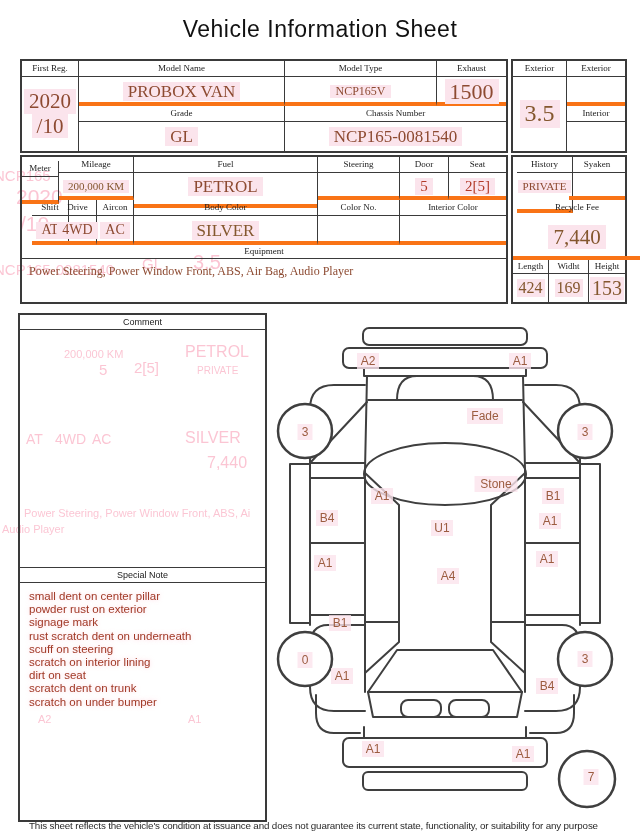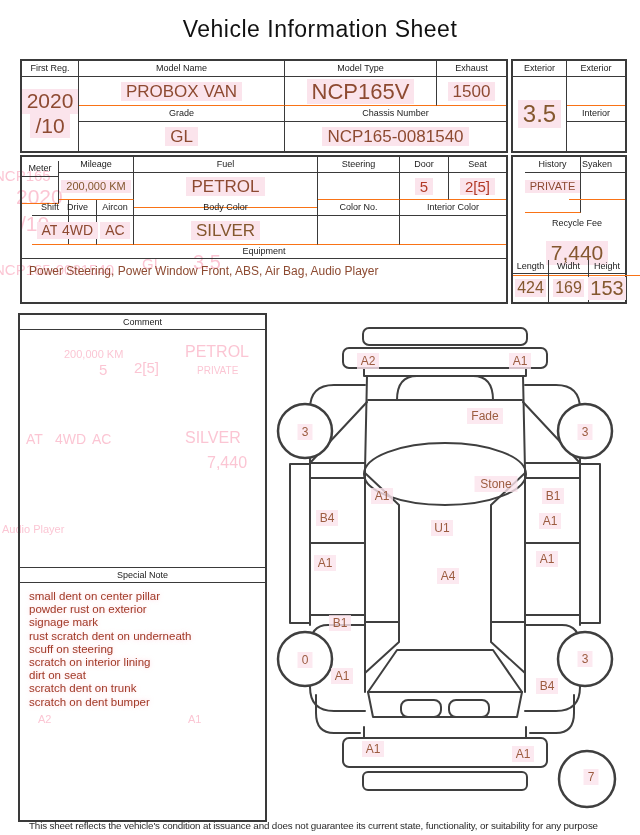--- a/index.html
+++ b/index.html
@@ -1,23 +1,23 @@
 <!DOCTYPE html>
 <html><head>
 <meta charset="utf-8">
 <style>
   html,body{margin:0;padding:0;background:#fff;}
   .page{position:relative;width:640px;height:835px;background:#ffffff;
         font-family:"Liberation Sans","DejaVu Sans",sans-serif;overflow:hidden;}
   .title{position:absolute;left:0;top:16px;width:100%;text-align:center;
          font-size:23px;letter-spacing:.5px;color:#111;}
   .box{position:absolute;border:2px solid #3a3a3a;z-index:2;background:transparent;}
-  .cell{position:absolute;box-sizing:border-box;}
+  .cell{position:absolute;box-sizing:border-box;font-family:Liberation Serif, serif;}
   .br{border-right:1px solid #3a3a3a;}
-  .bb{border-bottom:1px solid #f97316;}
+  .bb{border-bottom:4px solid #f97316;}
   .clabel{height:15px;line-height:15px;font-size:9px;text-align:center;color:#1b1b1b;
           border-bottom:1px solid #3a3a3a;white-space:nowrap;overflow:hidden;}
   .cval{display:flex;align-items:center;justify-content:center;text-align:center;}
   .hl{display:inline-block;background:#fbe4ec;padding:0 5px;line-height:1.15;}
   .hl:empty{display:none;}
   .v{color:#8d4a31;}
   .acc{color:#b23a28;}
   .gold{color:#84572e;}
   .firstreg-val{display:flex;flex-direction:column;align-items:center;justify-content:center;
                 height:73px;font-size:21px;}
@@ -53,20 +53,21 @@
       <span class="ghost" style="left: 64px; top: 349px; font-size: 11px;">200,000 KM</span>
       <span class="ghost" style="left: 185px; top: 344px; font-size: 16px;">PETROL</span>
       <span class="ghost" style="left: 99px; top: 362px; font-size: 15px;">5</span>
       <span class="ghost" style="left: 134px; top: 360px; font-size: 15px;">2[5]</span>
       <span class="ghost" style="left: 197px; top: 366px; font-size: 10px;">PRIVATE</span>
       <span class="ghost" style="left: 26px; top: 432px; font-size: 14px;">AT</span>
       <span class="ghost" style="left: 55px; top: 432px; font-size: 14px;">4WD</span>
       <span class="ghost" style="left: 92px; top: 432px; font-size: 14px;">AC</span>
       <span class="ghost" style="left: 185px; top: 430px; font-size: 16px;">SILVER</span>
       <span class="ghost" style="left: 207px; top: 455px; font-size: 16px;">7,440</span>
+      <span class="ghost" style="left: 24px; top: 508px; font-size: 11px;">Power Steering, Power Window  Front, ABS, Ai</span>
       <span class="ghost" style="left: 2px; top: 524px; font-size: 11px;">Audio Player</span>
       <span class="ghost" style="left: 38px; top: 714px; font-size: 11px;">A2</span>
       <span class="ghost" style="left: 188px; top: 714px; font-size: 11px;">A1</span>
     </div>
 
   <div class="box" style="left:20px;top:59px;width:484px;height:90px;">
     <div class="cell br" style="left:0;top:0;width:57px;height:90px;">
       <div class="clabel">First Reg.</div>
       <div class="firstreg-val">
         <span class="hl v">2020</span>
@@ -74,27 +75,27 @@
       </div>
     </div>
     <div class="cell br bb" style="left:57px;top:0;width:206px;height:45px;">
       <div class="clabel">Model Name</div>
       <div class="cval" style="height:29px;font-size:17px;">
           <span class="hl v">PROBOX VAN</span>
         </div>
     </div>
     <div class="cell br bb" style="left:263px;top:0;width:152px;height:45px;">
       <div class="clabel">Model Type</div>
-      <div class="cval" style="height:29px;font-size:22px;">
+      <div class="cval" style="height:29px;font-size:12px;">
           <span class="hl v">NCP165V</span>
         </div>
     </div>
     <div class="cell bb" style="left:415px;top:0;width:69px;height:45px;">
       <div class="clabel">Exhaust</div>
-      <div class="cval" style="height:29px;font-size:17px;align-items:center;">
+      <div class="cval" style="height:29px;font-size:22px;align-items:center;">
           <span class="hl v">1500</span>
         </div>
     </div>
     <div class="cell br" style="left:57px;top:45px;width:206px;height:45px;">
       <div class="clabel">Grade</div>
       <div class="cval" style="height:29px;font-size:17px;">
           <span class="hl v">GL</span>
         </div>
     </div>
     <div class="cell" style="left:263px;top:45px;width:221px;height:45px;">
@@ -187,31 +188,31 @@
       <div class="clabel">Interior Color</div>
       <div class="cval" style="height:29px;font-size:13px;"></div>
     </div>
     <div class="cell" style="left:0;top:88px;width:484px;height:57px;">
       <div class="clabel" style="height:13px;line-height:13px;">Equipment</div>
       <div class="equip-val">Power Steering, Power Window  Front, ABS, Air Bag, Audio Player</div>
     </div>
   </div>
 
   <div class="box" style="left:511px;top:155px;width:112px;height:145px;">
-    <div class="cell br bb" style="left:12px;top:0;width:56px;height:56px;">
+    <div class="cell br bb" style="left:4px;top:0;width:56px;height:56px;">
       <div class="clabel">History</div>
       <div class="cval" style="height:27px;font-size:11px;">
           <span class="hl v">PRIVATE</span>
         </div>
     </div>
     <div class="cell bb" style="left:56px;top:0;width:56px;height:43px;">
       <div class="clabel">Syaken</div>
       <div class="cval" style="height:27px;font-size:11px;"></div>
     </div>
-    <div class="cell bb" style="left:0;top:59px;width:128px;height:60px;">
+    <div class="cell bb" style="left:0;top:43px;width:128px;height:60px;">
       <div class="clabel" style="border-bottom:none;">Recycle Fee</div>
       <div class="cval" style="height:44px;font-size:21px;">
           <span class="hl gold">7,440</span>
         </div>
     </div>
     <div class="cell br" style="left:0;top:103px;width:36px;height:42px;">
       <div class="clabel" style="height:13px;line-height:13px;">Length</div>
       <div class="cval" style="height:28px;font-size:16px;">
           <span class="hl gold" style="padding:0 2px;">424</span>
         </div>
@@ -237,21 +238,21 @@
       <div class="sec-label">Special Note</div>
       <div class="note-lines" id="note-lines">
           <div class="note-line">small dent on center pillar</div>
           <div class="note-line">powder rust on exterior</div>
           <div class="note-line">signage mark</div>
           <div class="note-line">rust scratch dent on underneath</div>
           <div class="note-line">scuff on steering</div>
           <div class="note-line">scratch on interior lining</div>
           <div class="note-line">dirt on seat</div>
           <div class="note-line">scratch dent on trunk</div>
-          <div class="note-line">scratch on dent bumper</div>
+          <div class="note-line">scratch on under bumper</div>
         </div>
     </div>
   </div>
 
   <svg id="diagram" width="368" height="500" viewBox="0 0 368 500">
     <g fill="none" stroke="#3f3f3f" stroke-width="2" stroke-linejoin="round" stroke-linecap="round">
 
       <rect x="93" y="13" width="164" height="17" rx="6"></rect>
       <rect x="73" y="33" width="204" height="20" rx="6"></rect>
       <path d="M94,53 V61 M256,53 V61 M94,61 H256"></path>

